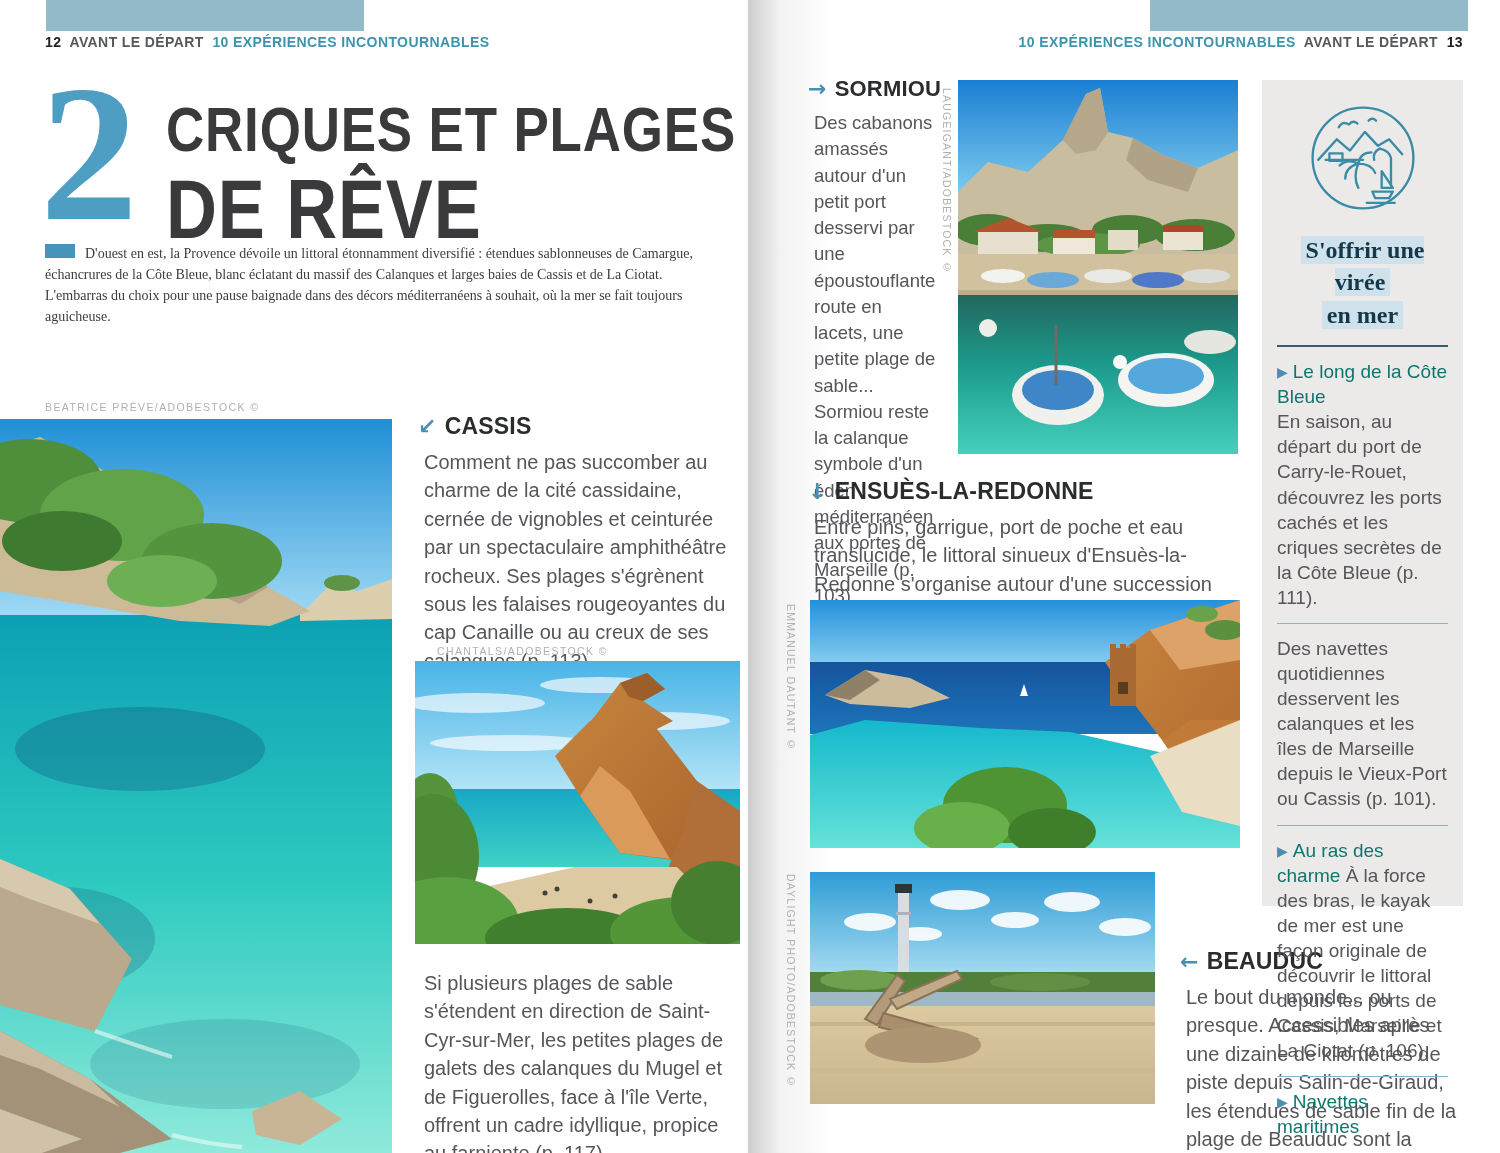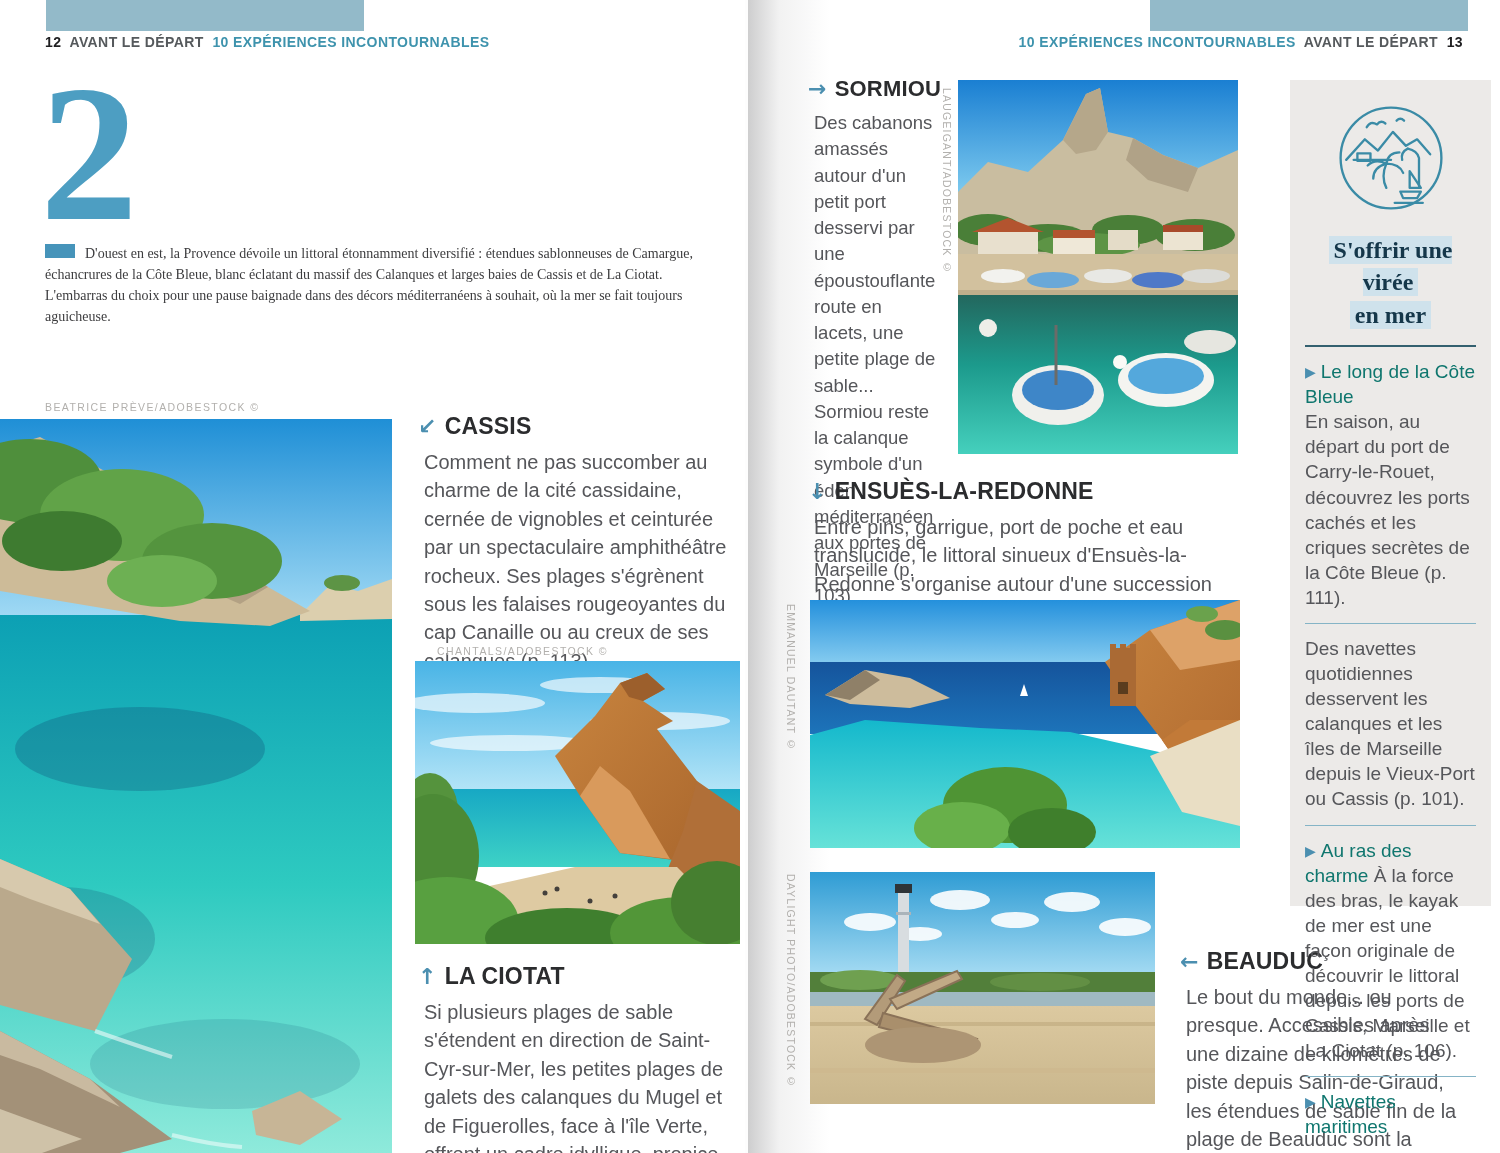--- a/index.html
+++ b/index.html
@@ -33,21 +33,21 @@
   .credit.vert{writing-mode:vertical-rl;letter-spacing:1.2px;}
   
   .sec{position:absolute;}
   .sec h3{margin:0 0 8px 0;font-size:23px;font-weight:bold;letter-spacing:.2px;color:#2b2c2e;}
   .sec h3 .arr{font-family:"DejaVu Sans",sans-serif;color:#4b8fb0;margin-right:8px;font-size:22px;}
   .sec p{margin:6px;font-size:20px;line-height:1.42;color:#55565a;}
   
   .photo{position:absolute;overflow:hidden;}
   .photo svg{display:block;}
   
-  .sidebar{position:absolute;left:1290px;top:80px;width:201px;height:826px;background:#eceae8;box-sizing:border-box;padding:20px 15px 0 15px;}
+  .sidebar{position:absolute;left:1262px;top:80px;width:201px;height:826px;background:#eceae8;box-sizing:border-box;padding:20px 15px 0 15px;}
   .sidebar .icon-wrap{text-align:center;margin:2px 0 16px 0;}
   .sidebar .sb-title{text-align:center;font-family:"Liberation Serif",serif;font-weight:bold;font-size:24px;color:#15374a;line-height:1.35;}
   .sidebar .sb-title span{background:#cfe2ec;padding:1px 5px;}
   .sb-rule{border:0;border-top:2px solid #33606f;margin:14px 0 12px 0;}
   .sb-item{font-size:19px;line-height:1.32;color:#55565a;}
   .sb-item .lbl{font-weight:normal;color:#0f766e;}
   .sb-item .tri{font-family:"DejaVu Sans",sans-serif;color:#4b8fb0;font-size:14px;margin-right:5px;vertical-align:1px;}
   .sb-item .lbl-line{display:block;}
   .sb-div{border:0;border-top:1px solid #85b4c6;margin:13px 0 12px 0;}
 </style>
@@ -64,20 +64,24 @@
     <span>AVANT LE DÉPART</span>&nbsp;
     <span class="chap">10 EXPÉRIENCES INCONTOURNABLES</span>
   </div>
   <div class="runhead right">
     <span class="chap">10 EXPÉRIENCES INCONTOURNABLES</span>&nbsp;
     <span>AVANT LE DÉPART</span>&nbsp;
     <span class="pg">13</span>
   </div>
 
   <div class="big-num">2</div>
+  <div class="feat-title">
+    <span class="l1">CRIQUES ET PLAGES</span><br>
+    <span class="l2">DE RÊVE</span>
+  </div>
   <div class="intro"><span class="lead-mark"></span><span>D'ouest en est, la Provence dévoile un littoral étonnamment diversifié : étendues sablonneuses de Camargue, échancrures de la Côte Bleue, blanc éclatant du massif des Calanques et larges baies de Cassis et de La Ciotat. L'embarras du choix pour une pause baignade dans des décors méditerranéens à souhait, où la mer se fait toujours aguicheuse.</span></div>
 
   <div class="credit" style="left:45px;top:401px;width:333px;text-align:left;">BEATRICE PRÈVE/ADOBESTOCK ©</div>
 
   <div class="photo" style="left:0;top:419px;width:392px;height:734px;">
     <svg width="392" height="734" viewBox="0 0 392 734" preserveAspectRatio="none">
       <defs>
         <linearGradient id="sky1" x1="0" y1="0" x2="0" y2="1">
             <stop offset="0" stop-color="#1f8fd6"></stop>
             <stop offset="1" stop-color="#a8def6"></stop>
@@ -160,21 +164,20 @@
       <ellipse cx="15" cy="150" rx="28" ry="38" fill="#55933d"></ellipse>
       <ellipse cx="18" cy="195" rx="46" ry="62" fill="#4c8a36"></ellipse>
       <ellipse cx="32" cy="262" rx="72" ry="46" fill="#58a040"></ellipse>
       <ellipse cx="152" cy="277" rx="82" ry="30" fill="#3f7f2e"></ellipse>
       <ellipse cx="267" cy="272" rx="72" ry="36" fill="#529638"></ellipse>
       <ellipse cx="302" cy="242" rx="46" ry="42" fill="#467f30"></ellipse>
     </svg>
   </div>
 
   <div class="sec" style="left:418px;top:963px;width:330px;">
-    <h3><span class="arr">↑</span><span>LA CIOTAT</span></h3>
     <p>Si plusieurs plages de sable s'étendent en direction de Saint-Cyr-sur-Mer, les petites plages de galets des calanques du Mugel et de Figuerolles, face à l'île Verte, offrent un cadre idyllique, propice au farniente (p. 117).</p>
   </div>
 
   <div class="gutter-line"></div>
   <div class="gutter"></div>
 
   <div class="sec" style="left:808px;top:76px;width:134px;">
     <h3 style="font-size:22px;"><span class="arr">→</span><span>SORMIOU</span></h3>
     <p style="font-size:18.5px;">Des cabanons amassés autour d'un petit port desservi par une époustouflante route en lacets, une petite plage de sable... Sormiou reste la calanque symbole d'un éden méditerranéen aux portes de Marseille (p. 103).</p>
   </div>

